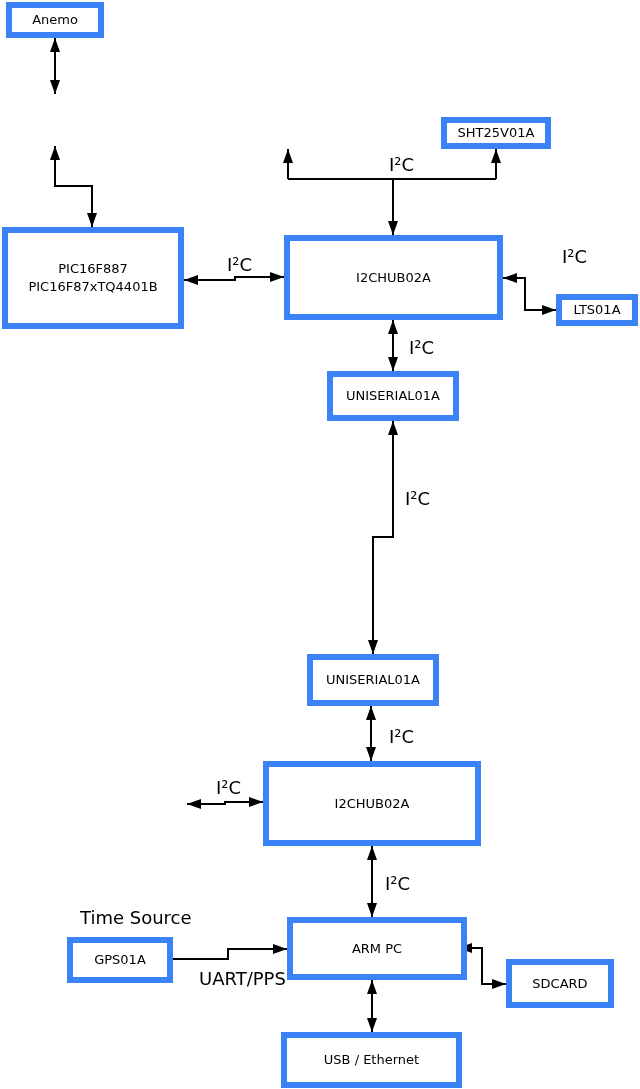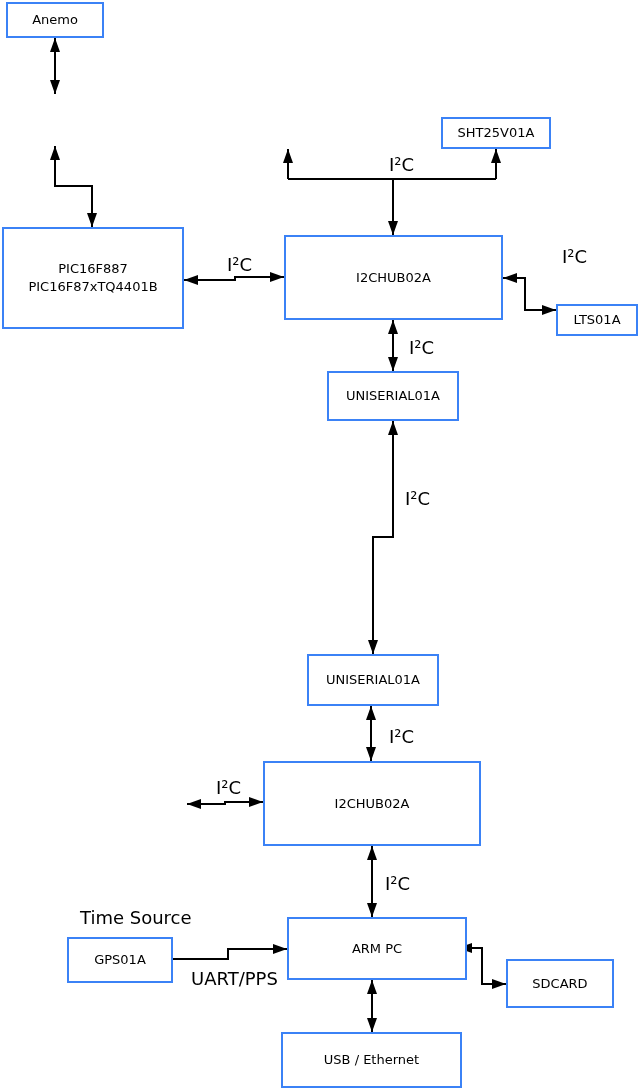--- a/index.html
+++ b/index.html
@@ -10,21 +10,21 @@
     background:#ffffff;
     font-family:"DejaVu Sans", sans-serif;
     overflow:hidden;
   }
   #wires { position:absolute; left:0; top:0; width:640px; height:1089px; }
   .edge { stroke:#000000; stroke-width:2; fill:none; }
   .node {
     position:absolute;
     box-sizing:border-box;
     background:#ffffff;
-    border:2px solid #3b82f6;
+    border:6px solid #3b82f6;
     display:flex;
     flex-direction:column;
     align-items:center;
     justify-content:center;
     text-align:center;
     font-size:13px;
     line-height:1.35;
     color:#000000;
   }
   .elabel {
@@ -81,21 +81,21 @@
 
 
   <div class="node" style="left:441px;top:117px;width:110px;height:32px">
     <span>SHT25V01A</span>
   </div>
 
   <div class="node" style="left:284px;top:235px;width:219px;height:85px">
     <span>I2CHUB02A</span>
   </div>
 
-  <div class="node" style="left:556px;top:304px;width:82px;height:32px">
+  <div class="node" style="left:556px;top:294px;width:82px;height:32px">
     <span>LTS01A</span>
   </div>
 
   <div class="node" style="left:327px;top:371px;width:132px;height:50px">
     <span>UNISERIAL01A</span>
   </div>
 
   <div class="node" style="left:307px;top:654px;width:132px;height:52px">
     <span>UNISERIAL01A</span>
   </div>
@@ -122,16 +122,16 @@
   </div>
 
   <div class="elabel" style="left:227px;top:254px">I²C</div>
   <div class="elabel" style="left:389px;top:154px">I²C</div>
   <div class="elabel" style="left:562px;top:246px">I²C</div>
   <div class="elabel" style="left:409px;top:337px">I²C</div>
   <div class="elabel" style="left:405px;top:488px">I²C</div>
   <div class="elabel" style="left:389px;top:726px">I²C</div>
   <div class="elabel" style="left:216px;top:777px">I²C</div>
   <div class="elabel" style="left:385px;top:873px">I²C</div>
-  <div class="elabel" style="left:191px;top:968px">UART/PPS</div>
+  <div class="elabel" style="left:199px;top:968px">UART/PPS</div>
   <div class="elabel" style="left:80px;top:907px">Time Source</div>
 
 </div>
 
 </body></html>

